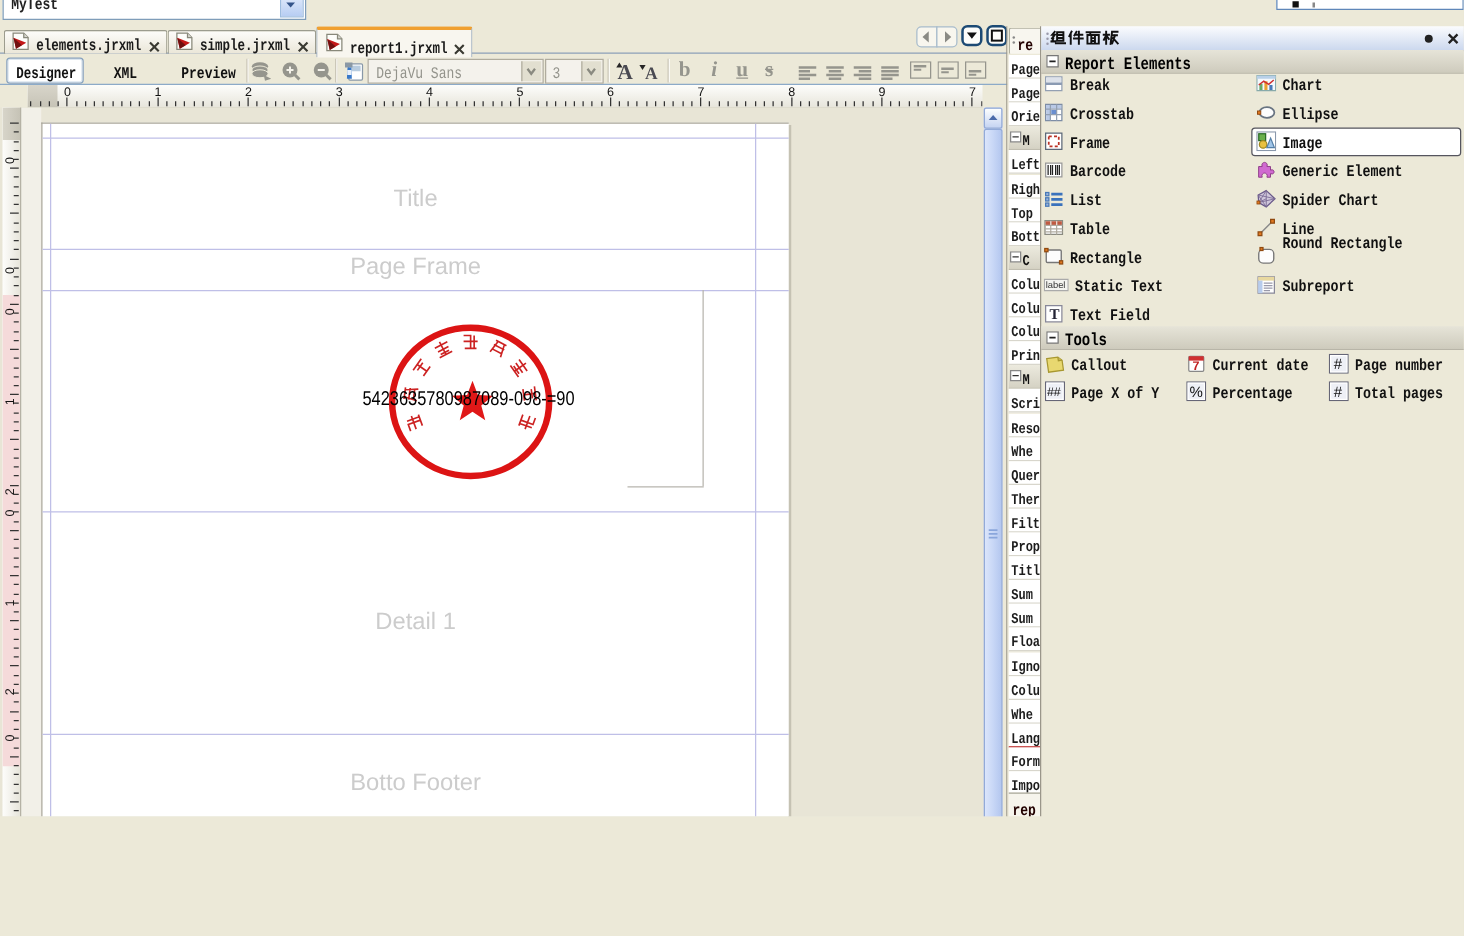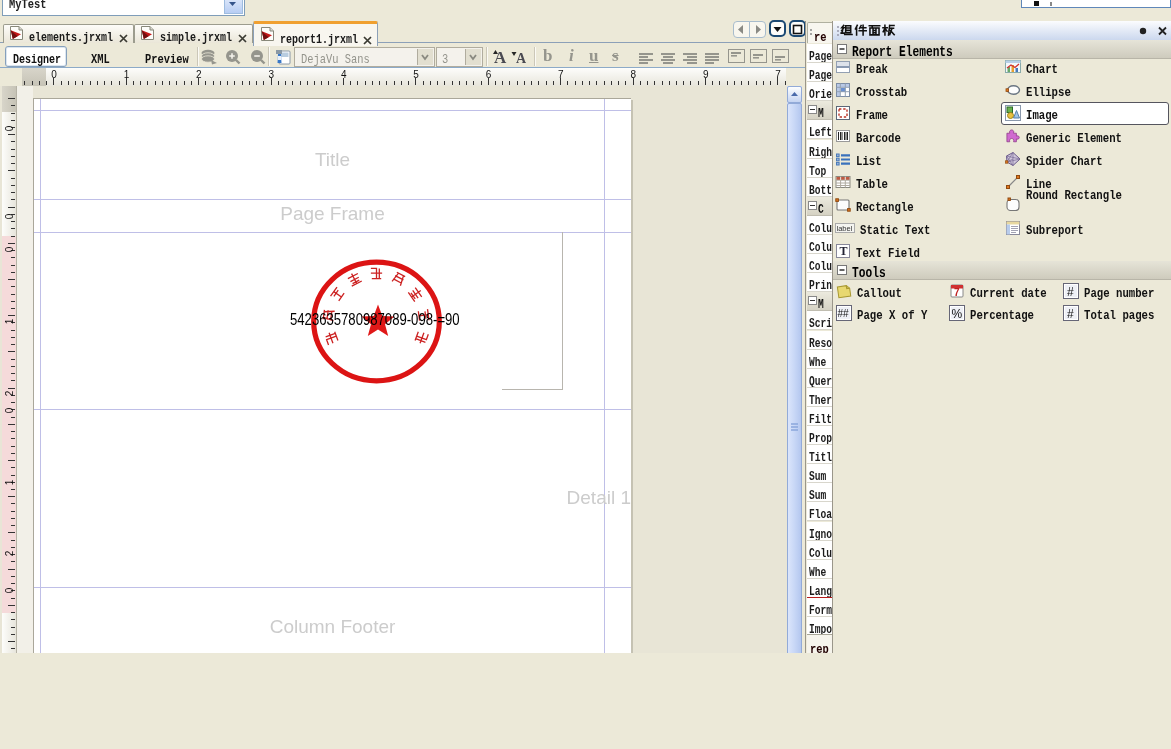--- a/index.html
+++ b/index.html
@@ -396,22 +396,22 @@
 <div class="a" style="left:0;top:99.5px;width:597px;height:1px;background:#bfbfe7"></div>
 <div class="a" style="left:0;top:133.0px;width:597px;height:1px;background:#bfbfe7"></div>
 <div class="a" style="left:0;top:310.0px;width:597px;height:1px;background:#bfbfe7"></div>
 <div class="a" style="left:0;top:487.5px;width:597px;height:1px;background:#bfbfe7"></div>
 <div class="a" style="left:0;top:566.5px;width:597px;height:1px;background:#bfbfe7"></div>
 <div class="a" style="left:0;top:631.0px;width:597px;height:1px;background:#bfbfe7"></div>
 <div class="a" style="left:5.5px;top:0;width:1px;height:651px;background:#bfbfe7"></div>
 <div class="a" style="left:570.0px;top:0;width:1px;height:651px;background:#bfbfe7"></div>
 <div class="a" style="left:0;top:50.0px;width:597px;text-align:center;font-size:19px;color:#ccc">Title</div>
 <div class="a" style="left:0;top:104.0px;width:597px;text-align:center;font-size:19px;color:#ccc">Page Frame</div>
-<div class="a" style="left:0;top:388.0px;width:597px;text-align:right;font-size:19px;color:#ccc">Detail 1</div>
-<div class="a" style="left:0;top:516.5px;width:597px;text-align:center;font-size:19px;color:#ccc">Column Footer</div>
+<div class="a" style="left:0;top:388.0px;width:597px;text-align:center;font-size:19px;color:#ccc">Detail 1</div>
+<div class="a" style="left:0;top:516.5px;width:597px;text-align:center;font-size:19px;color:#ccc">Botto Footer</div>
 <div class="a" style="left:0;top:584.5px;width:597px;text-align:center;font-size:19px;color:#ccc">Page Preview</div>
 <div class="a" style="left:0;top:635.0px;width:597px;text-align:center;font-size:19px;color:#ccc">Summary</div>
 <div class="a" style="left:528px;top:133px;width:1px;height:157px;background:#b8b5ae"></div>
 <div class="a" style="left:468px;top:289.5px;width:61px;height:1px;background:#b8b5ae"></div>
 <div class="a" style="left:271px;top:150px"><svg width="146" height="146" style="overflow:visible">
             <ellipse cx="71.5" cy="72.5" rx="62.8" ry="59.3" fill="#fff" stroke="#dc1414" stroke-width="5.2"></ellipse>
             <path d="M73.0,55.6 L68.7,67.0 L56.5,67.6 L66.0,75.3 L62.8,87.1 L73.0,80.4 L83.2,87.1 L80.0,75.3 L89.5,67.6 L77.3,67.0 z" fill="#e01818"></path>
             <g transform="translate(26.9,88.7) rotate(-110) translate(-7.5,-7.5)">
               <g transform="scale(0.9375)">
                 <path d="M2,2 L8,2 L8,13 M2,7 L14,7 M11,2 L11,13 M3,13 L13,13" stroke="#cc2222" stroke-width="1.4" fill="none"></path>

